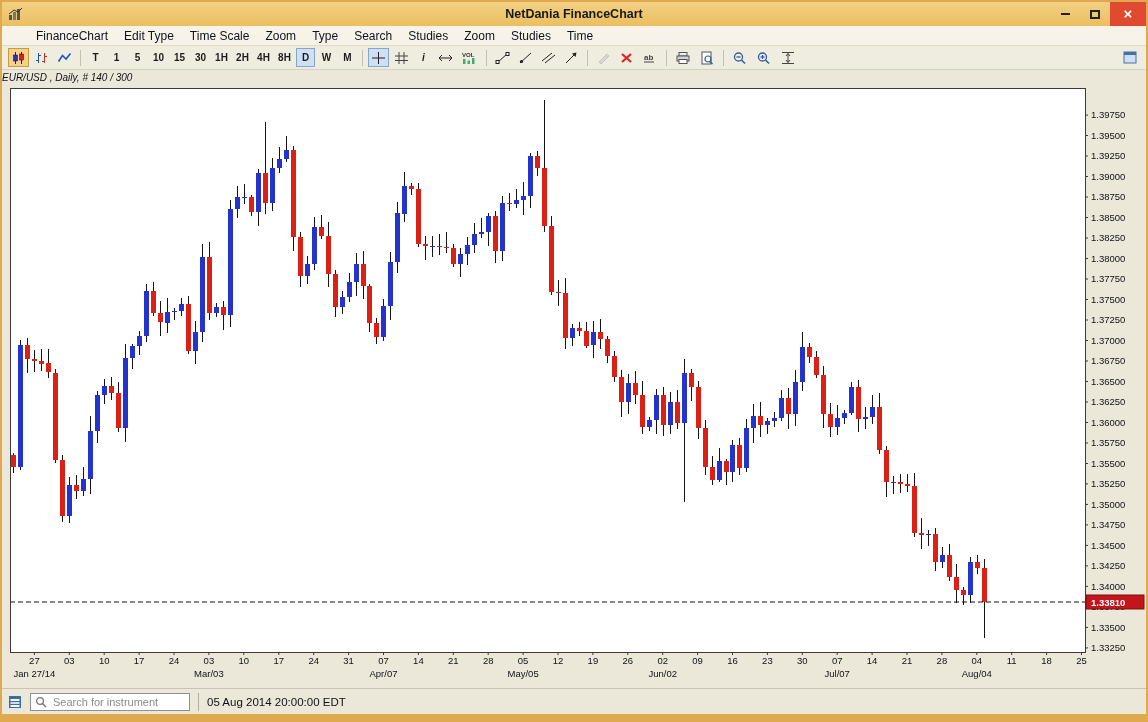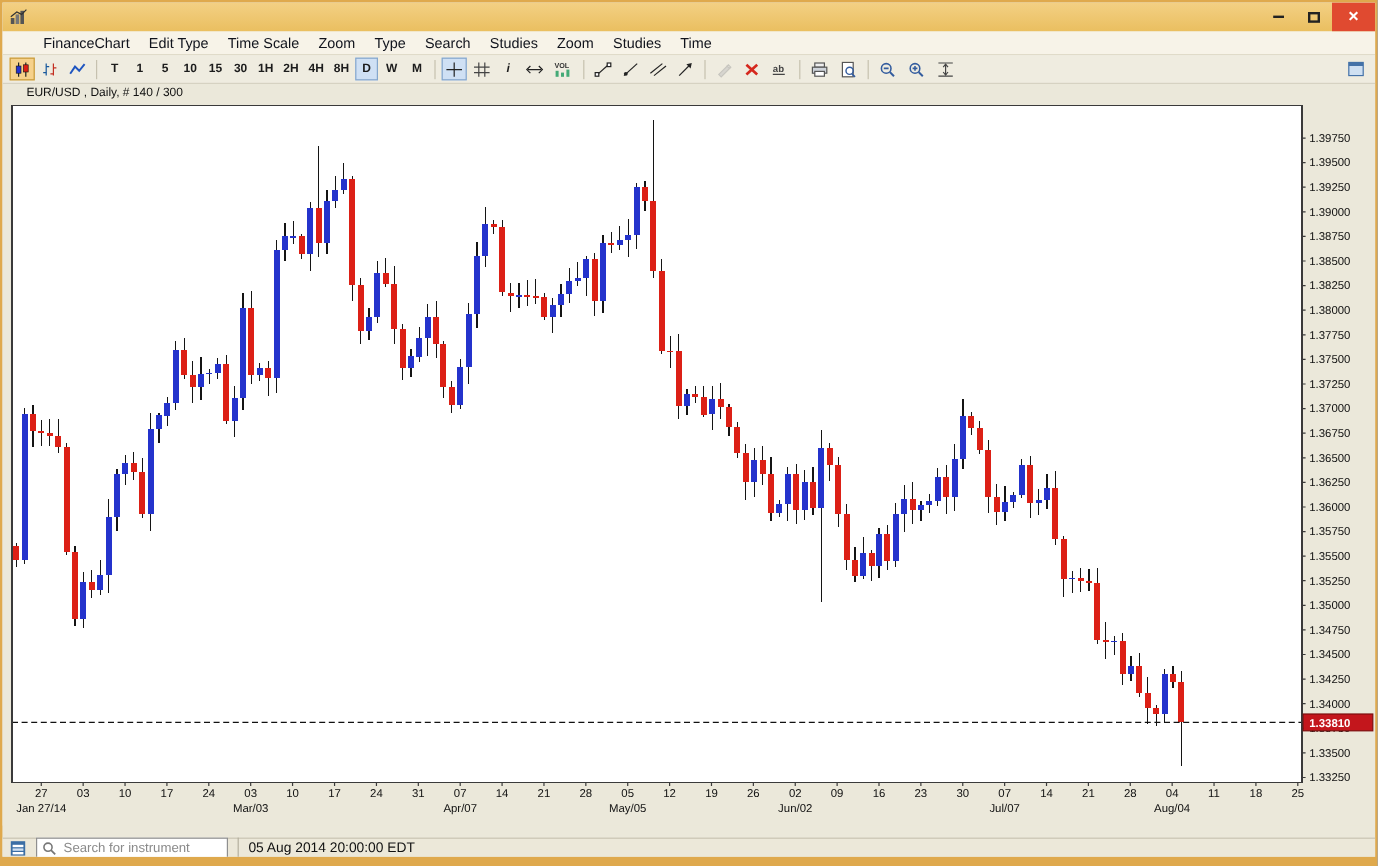--- a/index.html
+++ b/index.html
@@ -28,25 +28,25 @@
   .tb-btn { min-width:19px; height:19px; display:flex; align-items:center; justify-content:center;
             font-size:10px; font-weight:700; color:#1c1c1c; padding:0 2px; margin:0 1px;
             border:1px solid transparent; background:transparent; font-family:inherit; }
   .tb-btn.selected { background:#cfe0f4; border-color:#84a6cc; }
   .tb-btn.selected-amber { background:#f6d18b; border-color:#c89c3e; }
   .tb-btn.disabled { opacity:.45; }
   .tb-sep { width:1px; height:16px; background:#c6c1af; margin:0 4px; }
   .tb-right { margin-left:auto; display:flex; align-items:center; }
   
   .chart-panel { position:relative; height:618px; background:#ebe8da; }
-  .chart-label { position:absolute; top:2px; left:20px; font-size:10px; color:#111; z-index:2; }
+  .chart-label { position:absolute; top:2px; left:0; font-size:10px; color:#111; z-index:2;font-style:italic; }
   #chart-svg { position:absolute; left:0; top:0; }
   #chart-svg text { font-family:"Liberation Sans","DejaVu Sans",sans-serif; }
   
-  .statusbar { position:absolute; left:0; right:0; bottom:0; height:16px; background:#ece8d9;
+  .statusbar { position:absolute; left:0; right:0; bottom:0; height:26px; background:#ece8d9;
                border-top:1px solid #c9c4b2; display:flex; align-items:center; padding:0 6px; gap:8px; }
   .status-icon { display:flex; }
   .search-box { display:flex; align-items:center; background:#fff; border:1px solid #8f8f8f; height:18px; width:160px; padding:0 4px; gap:4px; }
   .search-input { border:none; outline:none; font-size:11px; color:#333; width:100%; background:transparent; font-family:inherit; }
   .search-input::placeholder { color:#8a8a8a; }
   .status-sep { width:1px; height:18px; background:#b5b09e; }
   .timestamp { font-size:11.5px; color:#111; }
 </style>
 </head>
 <body>
@@ -55,20 +55,21 @@
 
   <div class="titlebar">
     <span class="titlebar-icon">
       <svg width="16" height="14">
           <rect x="1" y="8" width="3" height="5" fill="#555"></rect>
           <rect x="5" y="5" width="3" height="8" fill="#777"></rect>
           <rect x="9" y="2" width="3" height="11" fill="#555"></rect>
           <polyline points="1,7 6,3 10,5 14,1" fill="none" stroke="#333"></polyline>
         </svg>
     </span>
+    <span class="titlebar-title">NetDania FinanceChart</span>
     <span class="win-buttons">
       <span class="win-btn">
           <span class="minbar"></span>
         </span>
       <span class="win-btn">
           <span class="maxbox"></span>
         </span>
       <span class="win-btn close">
           <span class="close-x">×</span>
         </span>

